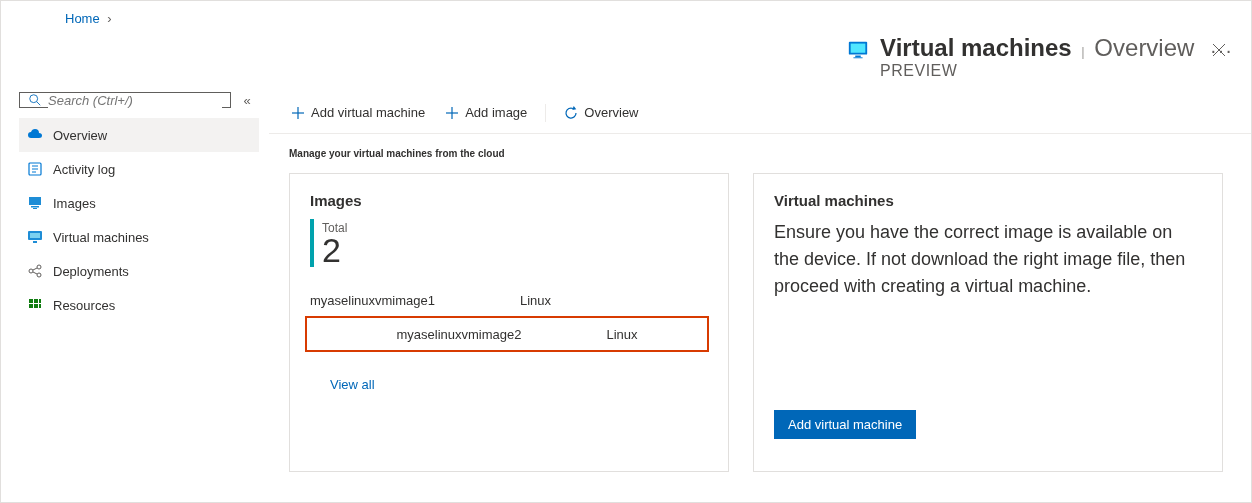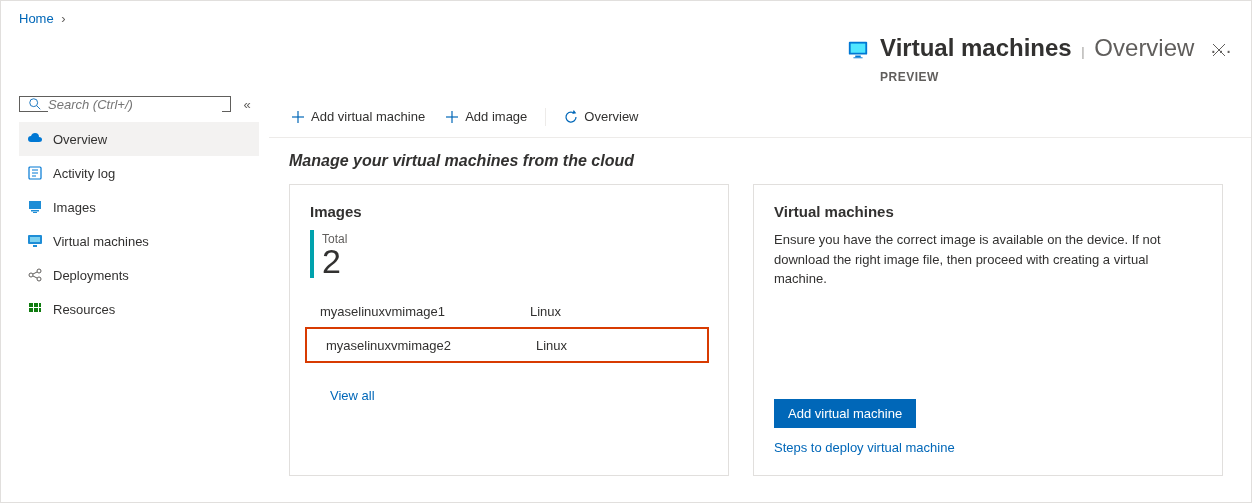--- a/index.html
+++ b/index.html
@@ -12,39 +12,39 @@
     height: 503px;
     overflow: hidden;
     position: relative;
   }
   .frame { border: 1px solid #e1dfdd; width: 1252px; height: 503px; position: relative; }
   
   .breadcrumb {
     padding: 10px 18px 4px;
     font-size: 13px;
   }
-  .breadcrumb a { color: #0067b8; text-decoration: none; }
+  .breadcrumb a { color: #0067b8; text-decoration: none; margin-left: 46px; }
   .breadcrumb .chev { color: #605e5c; margin: 0 4px; }
   
   .header {
     display: flex;
     align-items: flex-start;
     padding: 4px 18px 12px;
     position: relative;
     justify-content: flex-end;
   }
   .hdr-icon {
     width: 24px; height: 24px; margin-right: 10px; margin-top: 4px;
     display: flex; align-items: center; justify-content: center;
   }
   .hdr-title { font-size: 24px; font-weight: 600; color: #323130; }
   .hdr-sub { font-size: 24px; font-weight: 400; color: #605e5c; }
   .hdr-pipe { color: #a19f9d; margin: 0 6px; }
   .hdr-ell { color: #605e5c; font-size: 20px; margin-left: 12px; letter-spacing: 1px; position: relative; top: 1px; }
-  .hdr-preview { font-size: 12px; color: #605e5c; letter-spacing: 0.5px; margin-top: 8px; font-weight: bold; }
+  .hdr-preview { font-size: 16px; color: #605e5c; letter-spacing: 0.5px; margin-top: 0px; }
   .close-x {
     position: absolute; top: 8px; right: 20px; font-size: 18px; color: #605e5c;
     cursor: pointer; width: 24px; height: 24px; display:flex; align-items:center; justify-content:center;
   }
   
   .body { display: flex; }
   .left-col { width: 268px; padding: 0 10px 0 18px; }
   .search-row { display: flex; align-items: center; margin-bottom: 10px; }
   .search-box {
     flex: 1; display: flex; align-items: center;
@@ -69,39 +69,39 @@
   .toolbar {
     display: flex; align-items: center; gap: 4px;
     padding: 6px 14px; border-bottom: 1px solid #edebe9; height: 42px;
   }
   .tbtn {
     display: flex; align-items: center; gap: 6px;
     padding: 4px 8px; color: #323130; cursor: pointer; font-size: 13px;
   }
   .tbtn svg { color: #0067b8; }
   .tsep { width: 1px; height: 18px; background: #edebe9; margin: 0 6px; }
-  .subtitle { font-size: 16px; font-weight: 600; padding: 14px 20px 14px; color: #323130; font-style: italic; }
+  .subtitle { font-size: 10px; font-weight: 600; padding: 14px 20px 14px; color: #323130; }
   .cards { display: flex; gap: 24px; padding: 0 20px; }
   .card {
     border: 1px solid #e1dfdd; padding: 18px 20px 20px; background: #fff; position: relative;
   }
   .card.images { width: 440px; }
   .card.vms { width: 470px; }
   .card h3 { font-size: 15px; font-weight: 600; margin-bottom: 10px; }
   .count-block { display: flex; align-items: flex-end; border-left: 4px solid #00a2ad; padding-left: 8px; height: 48px; margin-bottom: 16px; }
   .count-wrap { display:flex; flex-direction: column; }
   .count-label { font-size: 12px; color: #605e5c; margin-bottom: -2px; }
   .count-num { font-size: 34px; font-weight: 400; line-height: 1; }
   .img-row {
-    display: flex; align-items: center; height: 34px; font-size: 13px; margin-left: 10px;
+    display: flex; align-items: center; height: 34px; font-size: 13px;
   }
   .img-row .c1 { width: 210px; }
-  .img-row.highlight { outline: 2px solid #d83b01; outline-offset: -1px; padding-left: 20px; margin-left: -4px; }
+  .img-row.highlight { outline: 2px solid #d83b01; outline-offset: -1px; padding-left: 20px; margin-left: -4px; justify-content: center; }
   .view-all { color: #0067b8; font-size: 13px; margin-top: 26px; display: inline-block; text-decoration: none; margin-left: 20px; }
-  .vm-text { font-size: 13px; color: #323130; line-height: 1.5; margin-bottom: 110px; }
+  .vm-text { font-size: 18px; color: #323130; line-height: 1.5; margin-bottom: 110px; }
   .add-vm-btn {
     background: #0067b8; color: #fff; border: none; padding: 7px 14px;
     font-size: 13px; cursor: pointer; margin-bottom: 12px;
   }
   .steps-link { color: #0067b8; text-decoration: none; font-size: 13px; display: block; }
 </style>
 </head>
 <body>
 <div class="frame">
 
@@ -262,19 +262,18 @@
           <span class="c1">myaselinuxvmimage2</span>
           <span>Linux</span>
         </div>
         <a href="#" class="view-all">View all</a>
       </div>
 
       <div class="card vms">
         <h3>Virtual machines</h3>
         <p class="vm-text">Ensure you have the correct image is available on the device. If not download the right image file, then proceed with creating a virtual machine.</p>
         <button class="add-vm-btn">Add virtual machine</button>
-        <a href="#" class="steps-link">Steps to deploy virtual machine</a>
       </div>
     </div>
   </div>
 </div>
 
 </div>
 
 </body></html>

